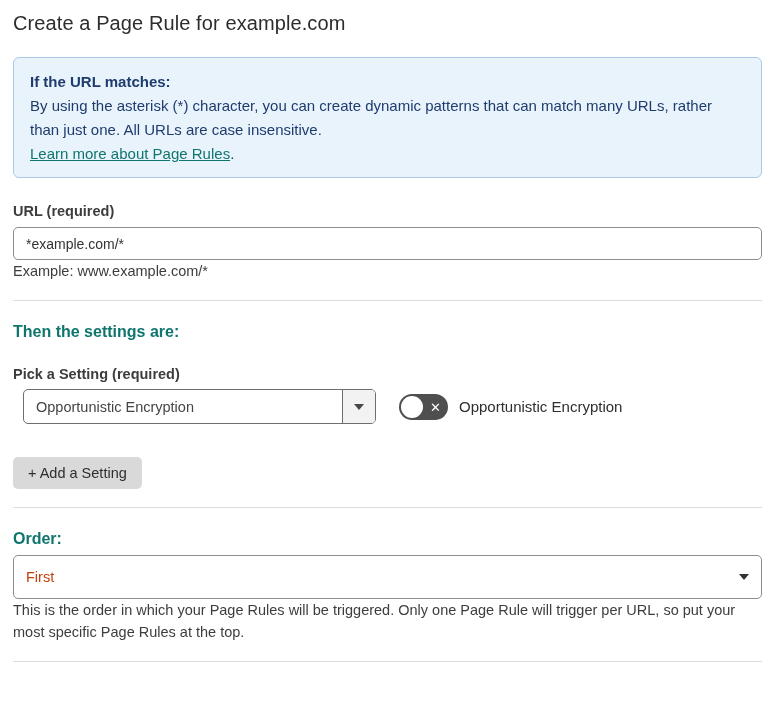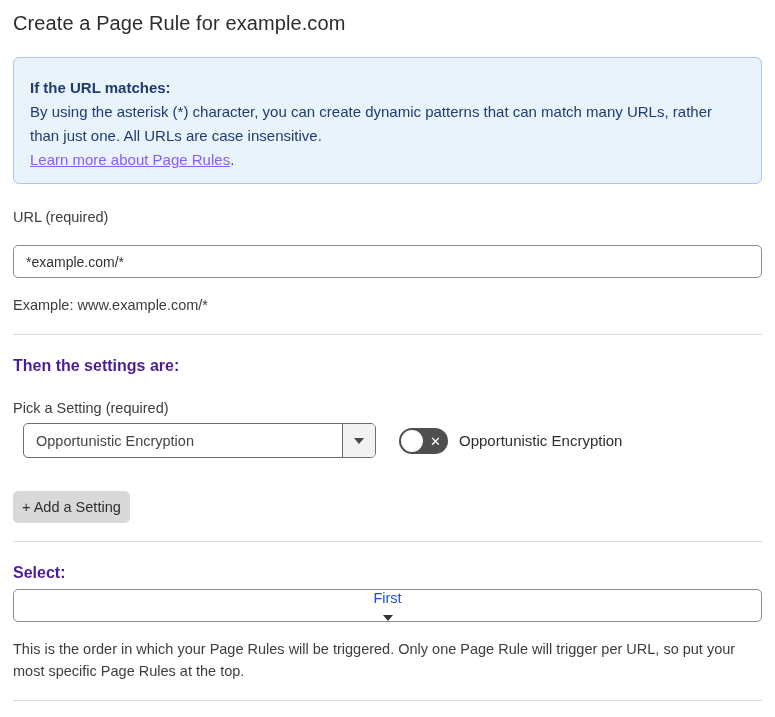--- a/index.html
+++ b/index.html
@@ -19,67 +19,68 @@
     color: #2d2d2d;
     letter-spacing: 0.1px;
   }
 
   
   .info-box {
     margin-top: 22px;
     background: #e9f3fc;
     border: 1px solid #abc9e9;
     border-radius: 6px;
-    padding: 18px 16px 11px 16px;
+    padding: 12px 16px 11px 16px;
     color: #1e3c6e;
     font-size: 15px;
     line-height: 24px;
   }
   .info-heading { font-weight: 700; }
-  .info-link { color: #8b5cf6; text-decoration: underline; cursor: pointer; }
+  .info-link { color: #0f766e; text-decoration: underline; cursor: pointer; }
   .info-link-suffix { color: #1e3c6e; }
 
   .field-label {
     font-size: 14.5px;
     color: #3d3d3d;
     margin-top: 25px;
+    font-weight: bold;
   }
 
   .text-input {
-    margin-top: 20px;
+    margin-top: 8px;
     width: 749px;
     height: 33px;
     border: 1px solid #8d8d8d;
     border-radius: 5px;
     padding: 0 12px;
     font-family: "Liberation Sans", "DejaVu Sans", sans-serif;
     font-size: 14px;
     color: #333333;
     outline: none;
     background: #ffffff;
   }
 
   .helper-text {
-    margin-top: 16px;
+    margin-top: 0;
     font-size: 14.5px;
     line-height: 22px;
     color: #3d3d3d;
   }
 
   .divider {
     border: none;
     border-top: 1px solid #dcdcdc;
     margin-top: 18px;
   }
 
   h2 {
     margin-top: 22px;
     font-size: 16px;
     font-weight: 700;
-    color: #4c1d95;
+    color: #0f766e;
   }
 
   
   .setting-row {
     margin-top: 7px;
     display: flex;
     align-items: center;
     margin-left: 10px;
   }
   .dropdown {
@@ -150,41 +151,40 @@
     color: #2e2e2e;
   }
 
   .btn {
     font-family: "Liberation Sans", "DejaVu Sans", sans-serif;
     font-size: 14.5px;
     height: 32px;
     border: none;
     border-radius: 5px;
     cursor: pointer;
-    padding: 0 9px;
+    padding: 0 15px;
   }
   .btn.gray { background: #d9d9d9; color: #2e2e2e; }
   .add-setting { margin-top: 33px; }
 
   
   .select {
     margin-top: 7px;
     width: 749px;
-    height: 33px;
+    height: 44px;
     border: 1px solid #8d8d8d;
     border-radius: 5px;
     background: #ffffff;
     display: flex;
     align-items: center;
     justify-content: space-between;
     padding: 0 12px;
     font-size: 14.5px;
-    color: #1d4ed8;
-    cursor: pointer;
-    flex-direction: column;
+    color: #c2410c;
+    cursor: pointer;
   }
   .select-caret {
     width: 0; height: 0;
     border-left: 5px solid transparent;
     border-right: 5px solid transparent;
     border-top: 6px solid #333333;
   }
 </style>
 </head>
 <body>
@@ -222,21 +222,21 @@
         <span class="toggle-x">✕</span>
       </div>
       <span class="toggle-label">Opportunistic Encryption</span>
     </div>
   </div>
 
   <button class="btn gray add-setting">+ Add a Setting</button>
 
   <hr class="divider">
 
-  <h2>Select:</h2>
+  <h2>Order:</h2>
 
 
   <div class="select">
     <span>First</span>
     <span class="select-caret"></span>
   </div>
 
   <div class="helper-text">This is the order in which your Page Rules will be triggered. Only one Page Rule will trigger per URL, so put your most specific Page Rules at the top.</div>
 
   <hr class="divider">

